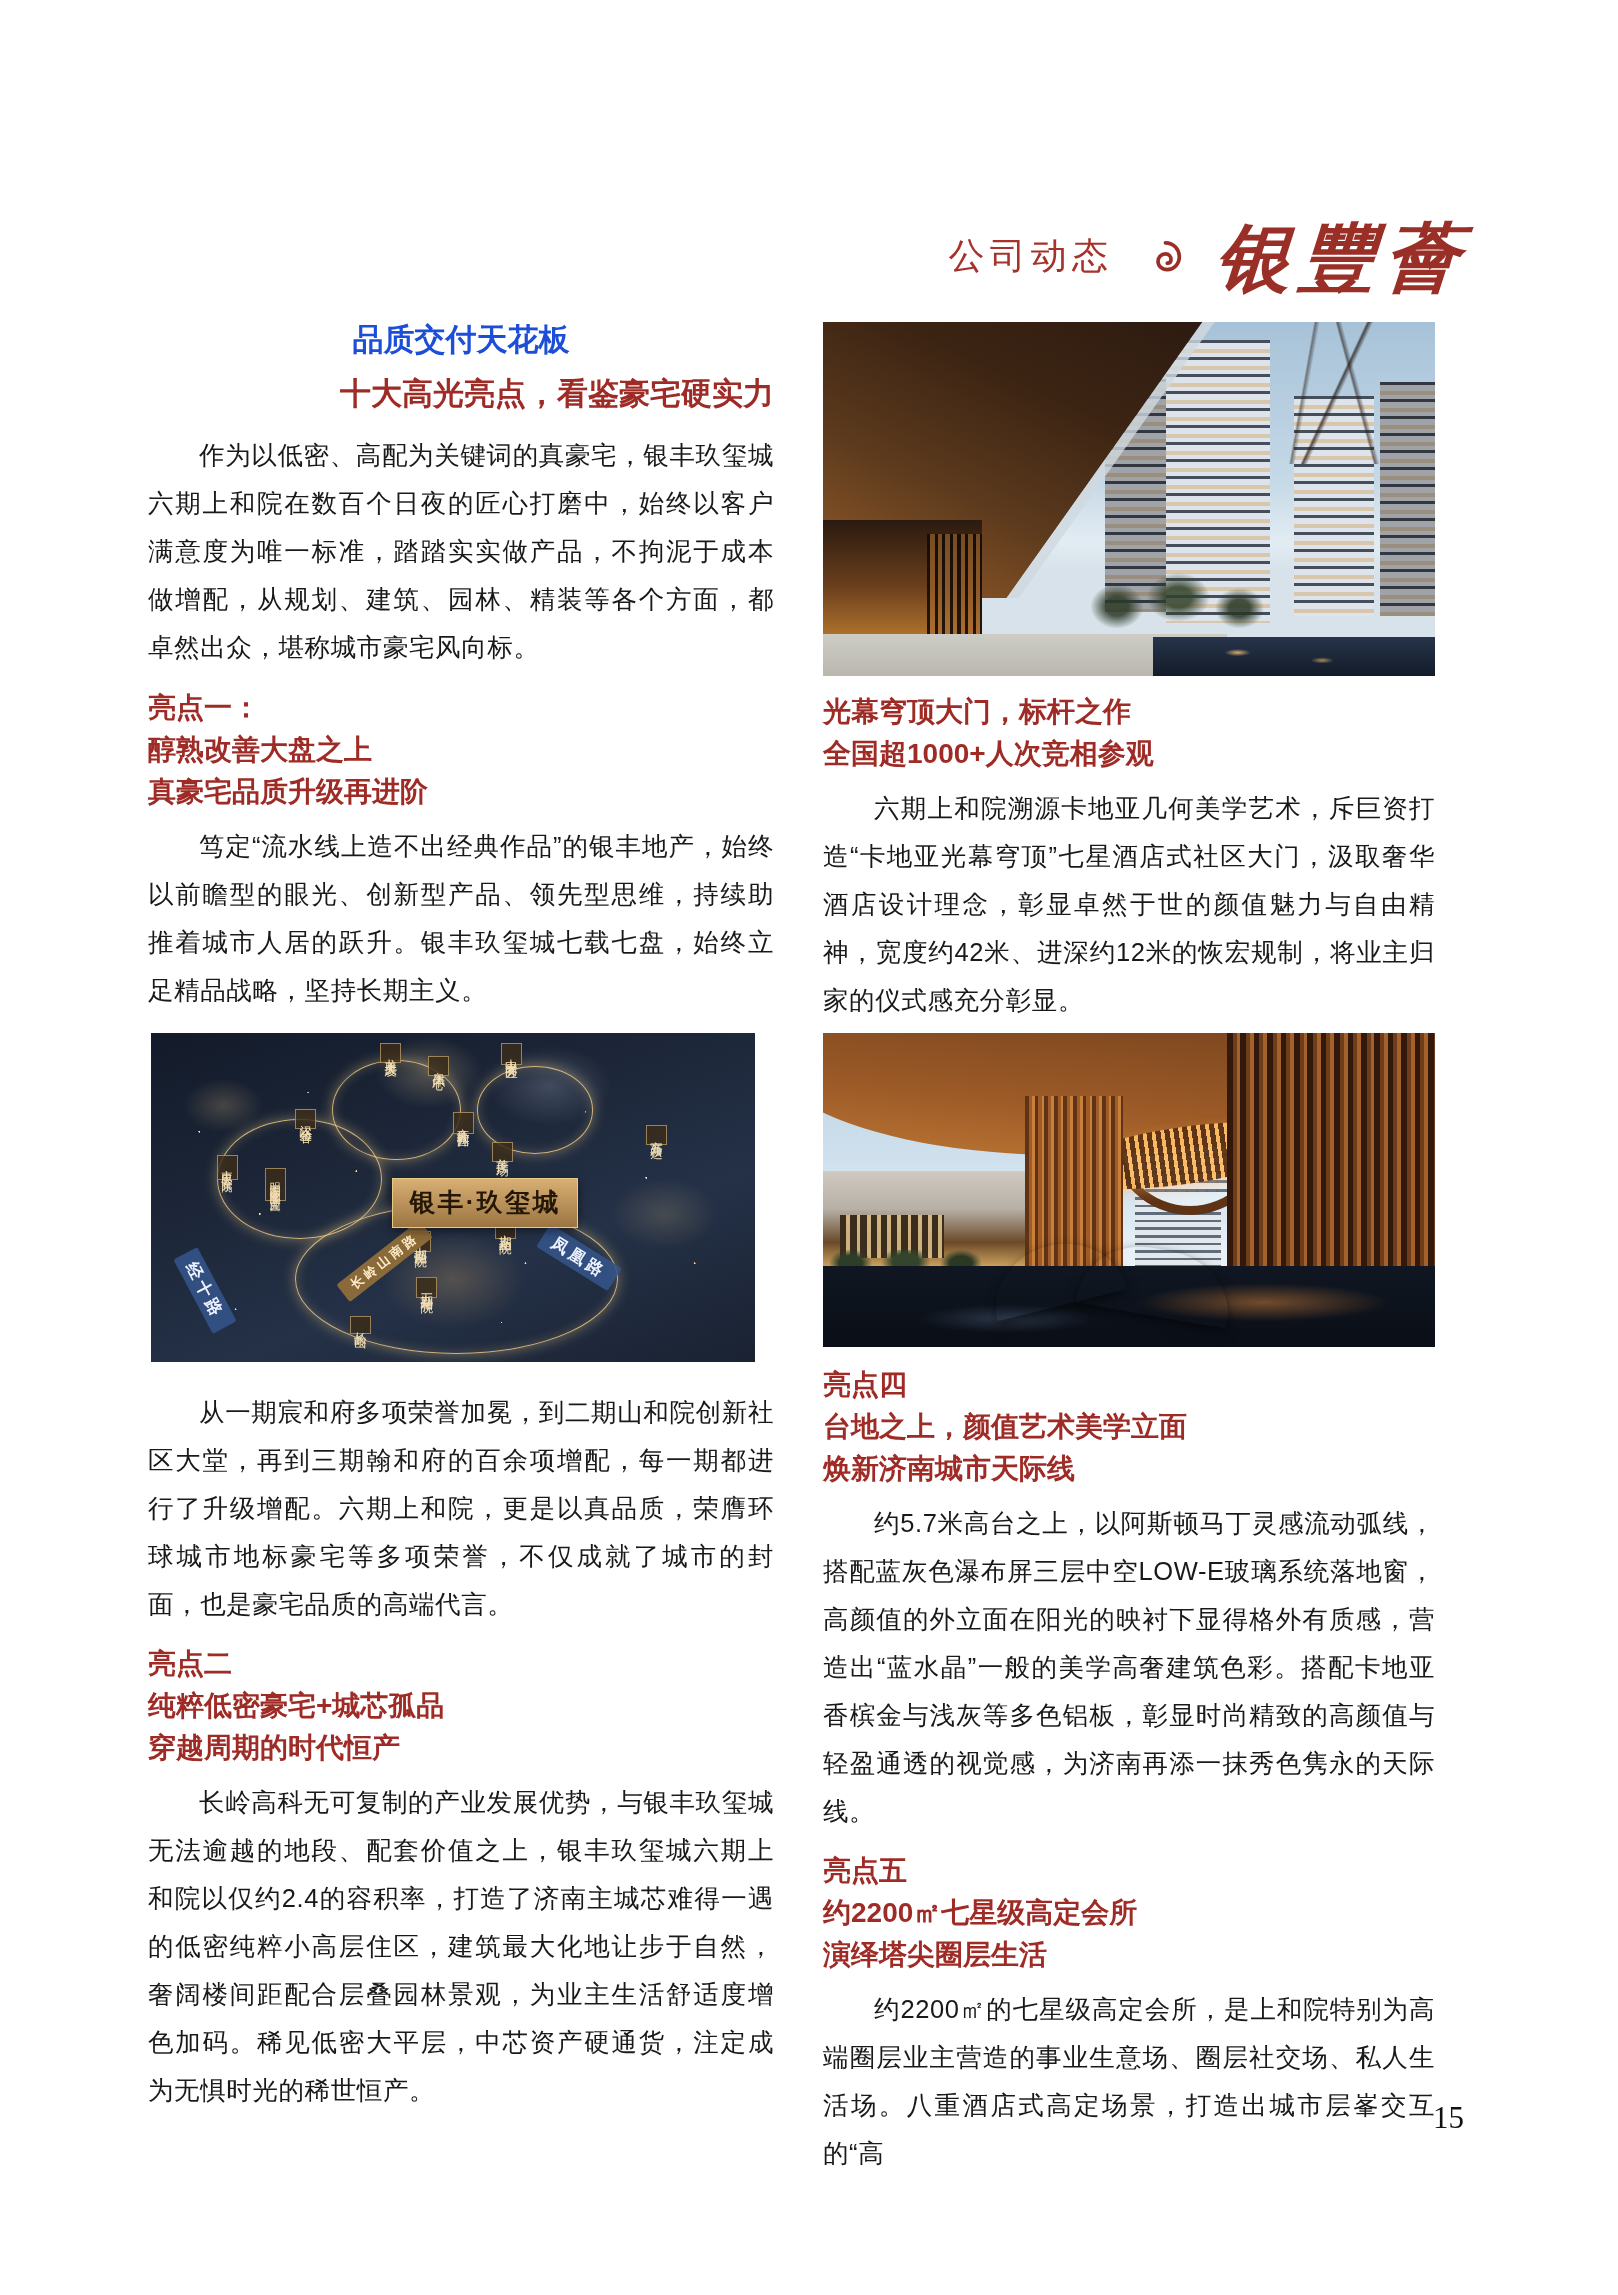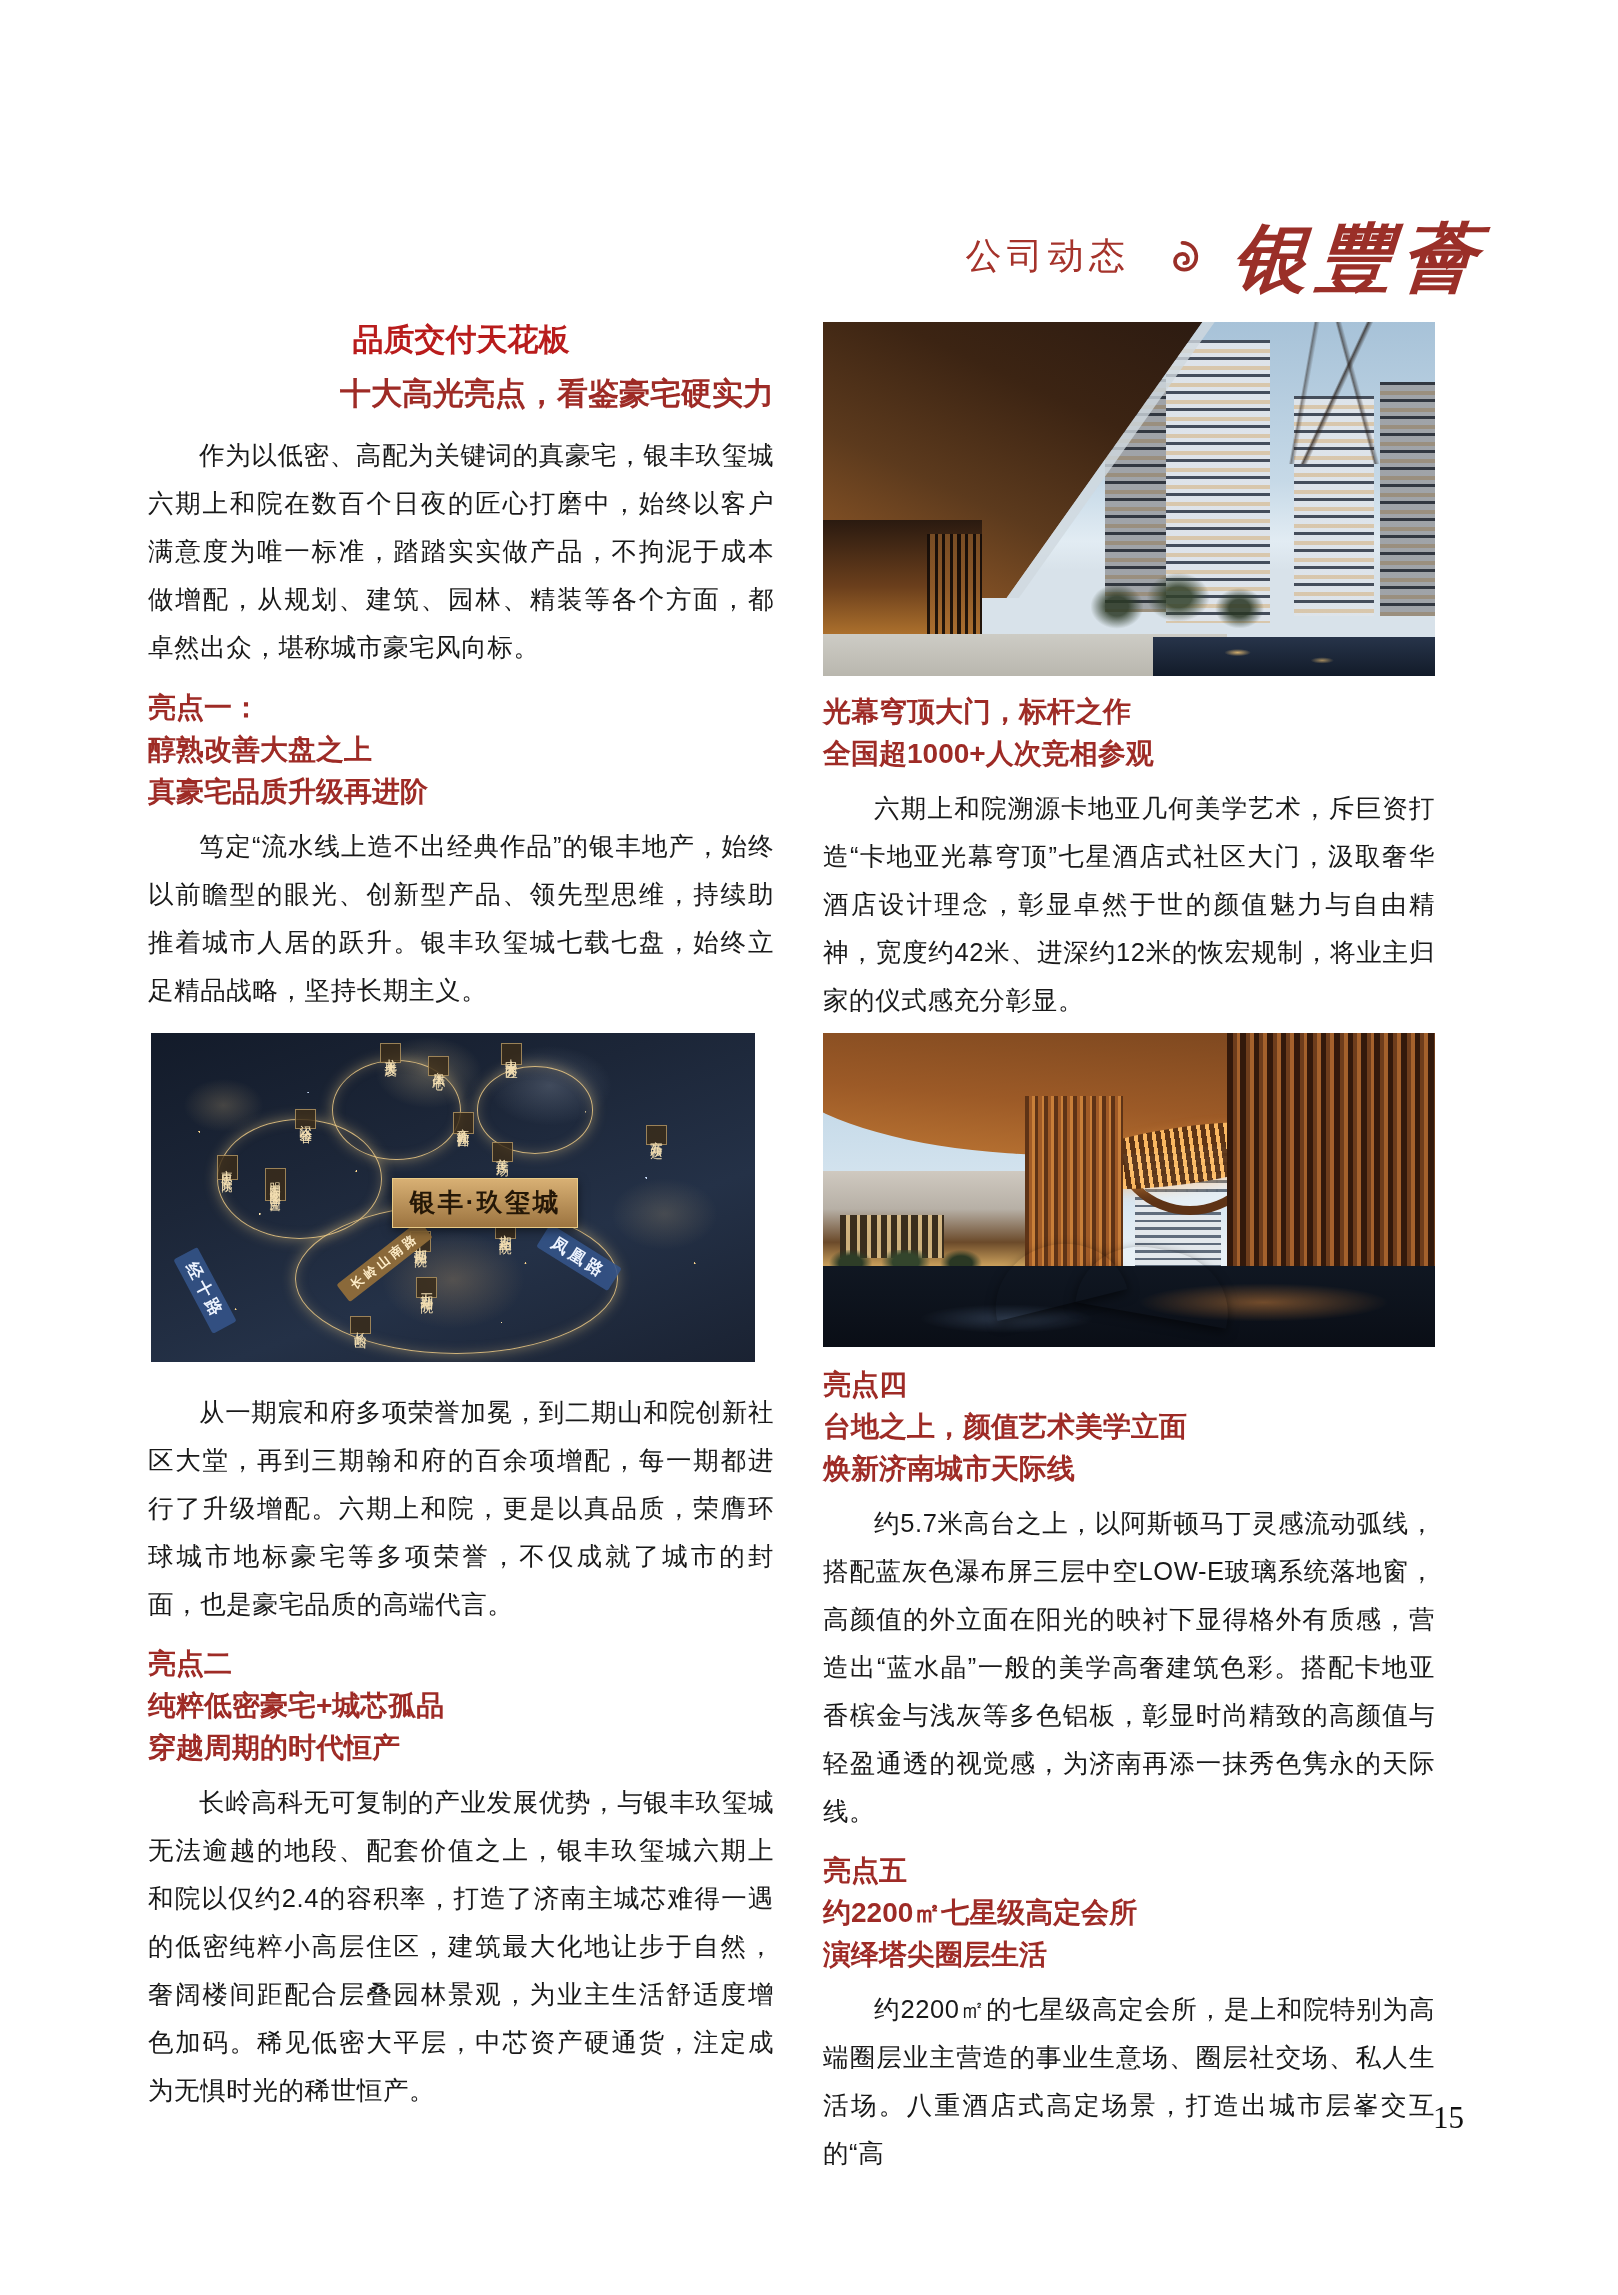--- a/index.html
+++ b/index.html
@@ -1,32 +1,32 @@
 <!DOCTYPE html>
 <html style="font-size:10.2px"><head>
 <meta charset="utf-8">
 <style>
   html,body{margin:0;padding:0;background:#ffffff;}
   .page{position:relative;width:1618px;height:2295px;background:#fff;overflow:hidden;
         font-family:"Liberation Sans","DejaVu Sans",sans-serif;color:#161616;}
 
   
-  .masthead{position:absolute;top:210px;right:133px;display:flex;align-items:center;gap:33px;}
+  .masthead{position:absolute;top:210px;right:150px;display:flex;align-items:center;gap:33px;}
   .masthead .section{font-size:36px;letter-spacing:5.1px;color:#a5332b;font-weight:500;padding-bottom:3.8px;}
   .masthead .swirl{width:37px;height:37px;flex:none;}
   .masthead .brand{font-family:"DejaVu Serif","Liberation Serif",serif;font-style:italic;font-weight:bold;
                    font-size:75px;line-height:96px;letter-spacing:9px;color:#9a2f28;
                    transform:skewX(-4deg);}
 
   
   .col{position:absolute;top:322px;}
   .col-left{left:148px;width:626px;}
   .col-right{left:823px;width:612px;}
 
-  .title{margin:0;font-size:31px;line-height:36px;font-weight:bold;color:#b91c1c;text-align:center;}
+  .title{margin:0;font-size:31px;line-height:36px;font-weight:bold;color:#1d4ed8;text-align:center;}
   .subtitle{margin:16.6px 0 0 0;font-size:31px;line-height:37px;font-weight:bold;color:#9e2b26;text-align:right;}
 
   .body{margin:19px 0 0 0;font-size:25.5px;line-height:48px;text-align:justify;text-indent:2em;
         color:#191919;letter-spacing:0.6px;}
   .body.tight{margin-top:9px;}
 
   .hl{margin-top:16.6px;font-size:28px;line-height:42px;font-weight:bold;color:#9e2b26;}
   .hl div{white-space:nowrap;}
 
   

